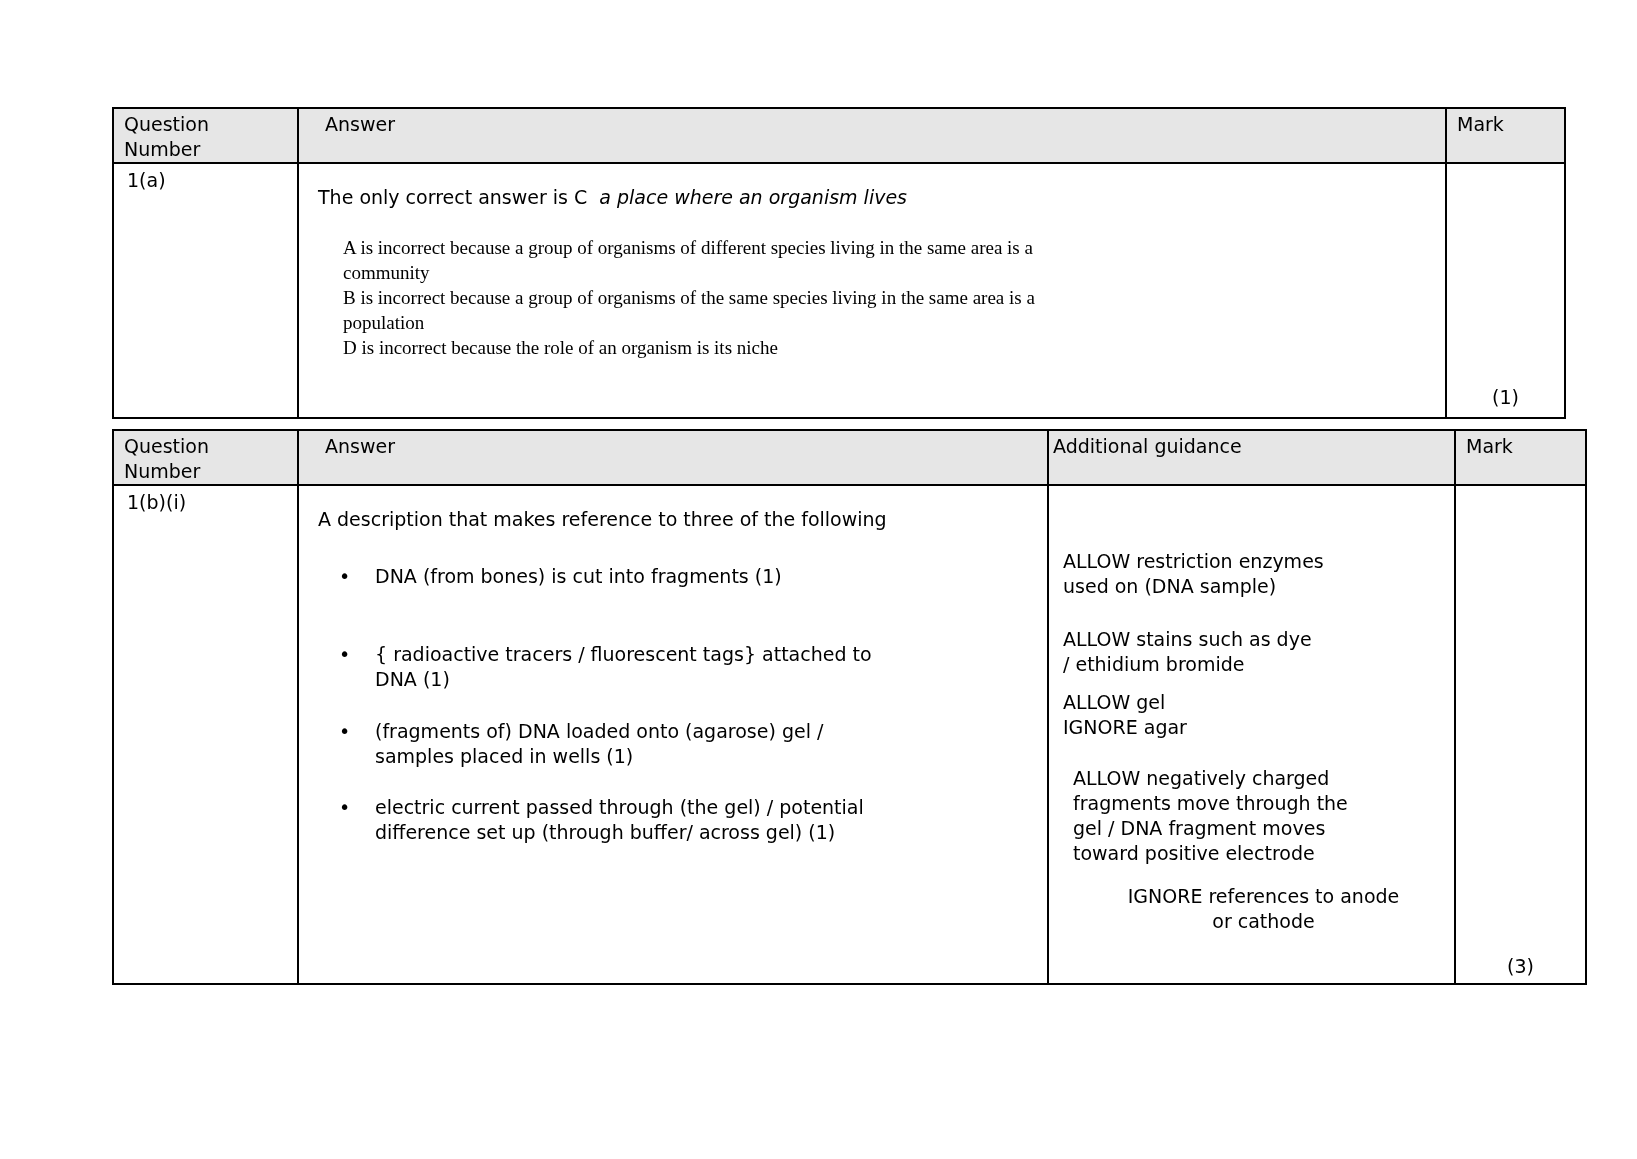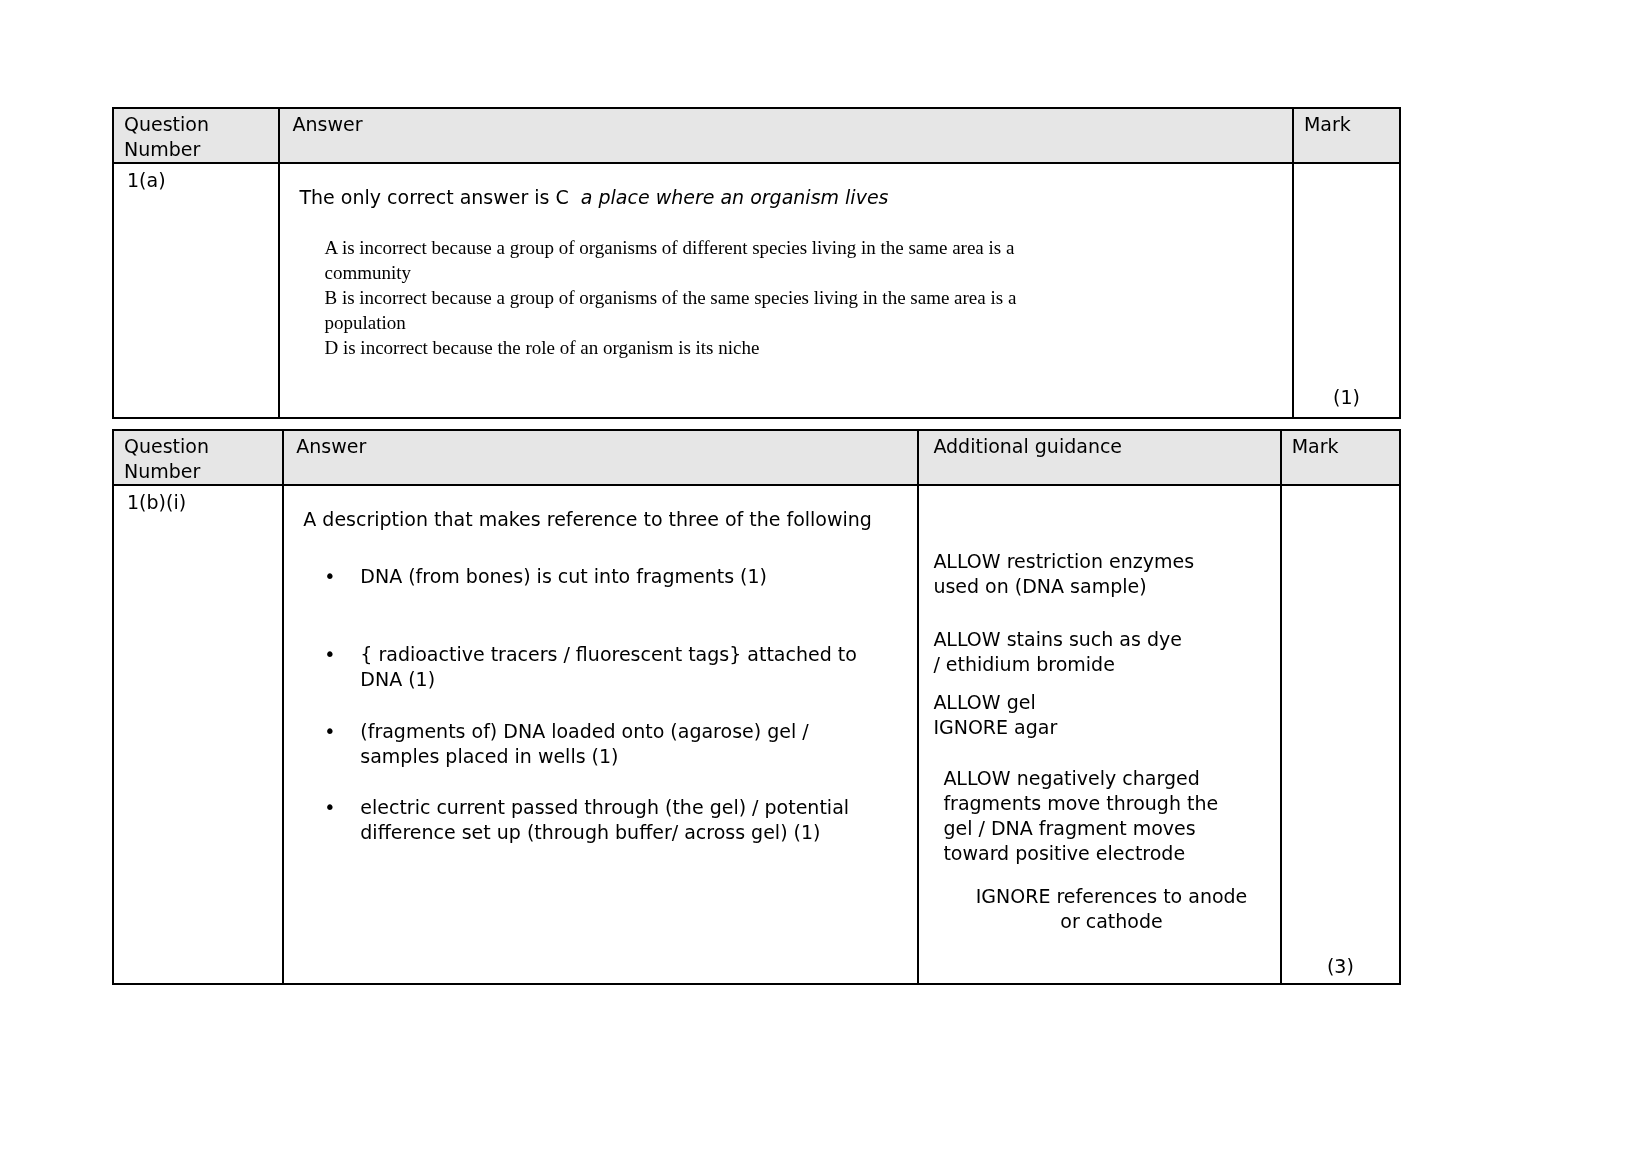--- a/index.html
+++ b/index.html
@@ -9,21 +9,21 @@
     --page-bg:#ffffff;
   }
   html,body{margin:0;padding:0;}
   body{
     background:var(--page-bg);
     font-family:"DejaVu Sans", sans-serif;
     color:var(--text);
   }
   .page{
     position:relative;
-    width:1401px;
+    width:1637px;
     height:1159px;
     background:var(--page-bg);
     overflow:hidden;
     font-size:19px;
     line-height:25px;
   }
   table{
     border-collapse:collapse;
     table-layout:fixed;
     position:absolute;
@@ -49,22 +49,22 @@
   .t1 td{height:221px;}
   
   .t2{left:112px;top:429px;}
   .t2 .col-q{width:163px;}
   .t2 .col-a{width:712px;}
   .t2 .col-g{width:391px;}
   .t2 .col-m{width:109px;}
   .t2 th{height:47px;}
   .t2 td{height:465px;}
 
-  .hdr-answer{padding-left:12px;}
-  .hdr-guidance{padding-left:14px;}
+  .hdr-answer{padding-left:26px;}
+  .hdr-guidance{padding-left:4px;}
 
   .qcell{padding:4px 6px 0 13px;}
   .acell{padding:16px;}
   .gcell{padding:0;}
   .mcell{position:relative;}
 
   .lead{margin:5px 0 0 3px;white-space:nowrap;}
   .lead .it{font-style:italic;margin-left:12px;}
   .lines{white-space:pre-line;}
   .explan{margin:25px 0 0 28px;font-family:Liberation Serif, serif;}

